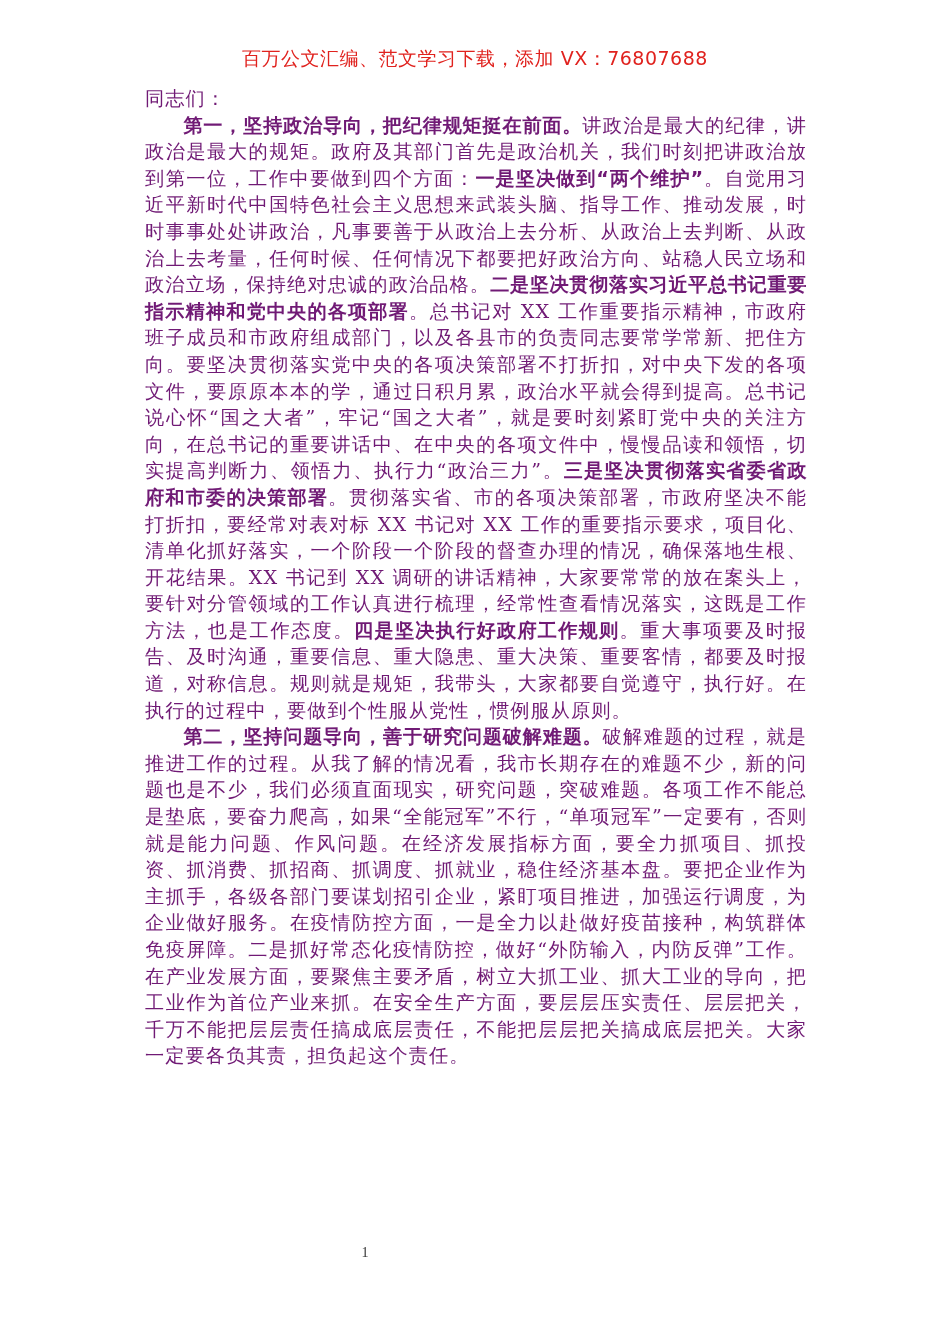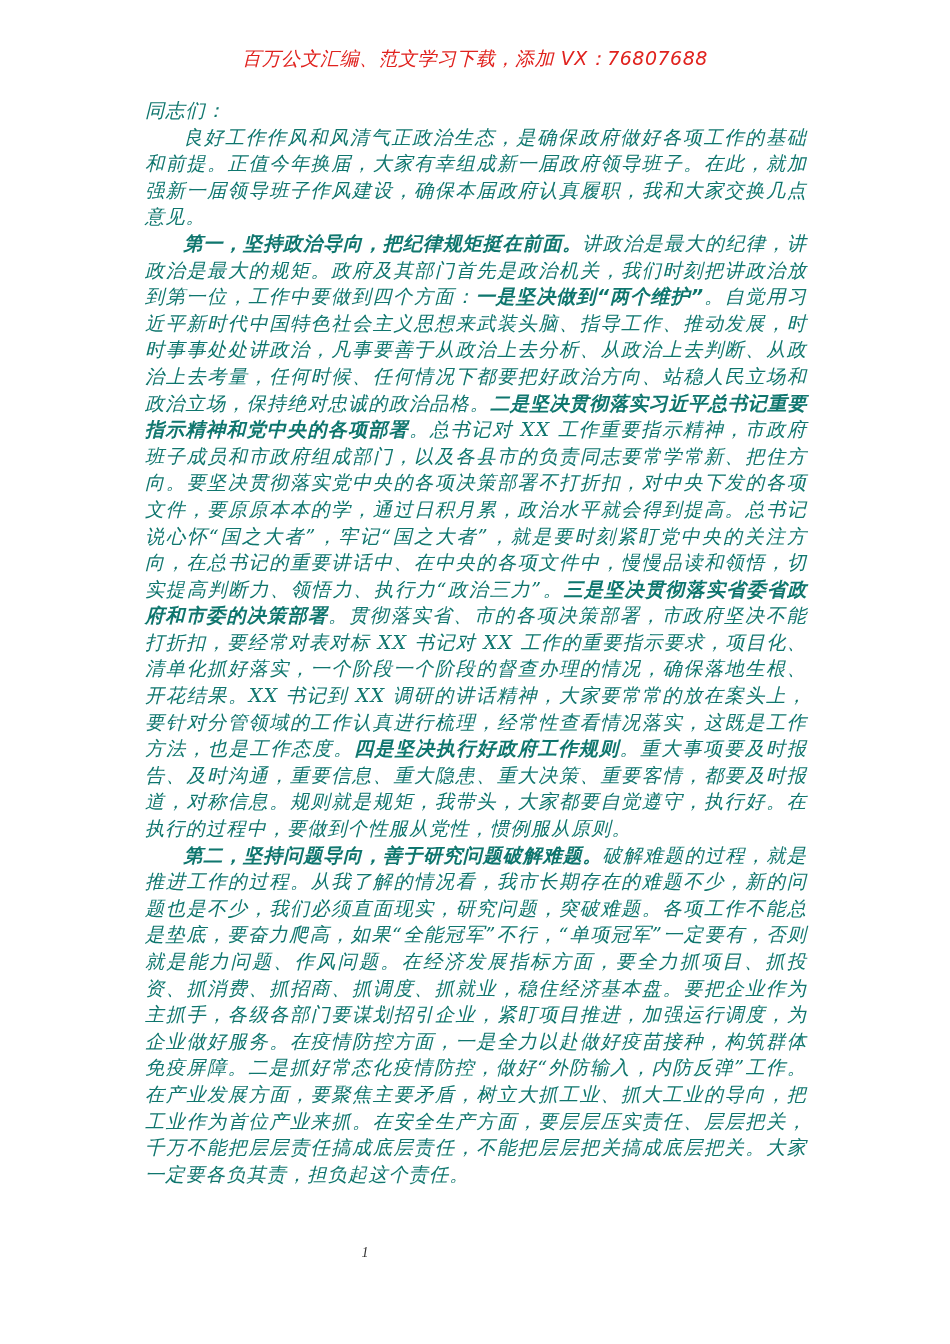--- a/index.html
+++ b/index.html
@@ -1,44 +1,43 @@
 <!DOCTYPE html>
 <html><head>
 <meta charset="utf-8">
 <style>
   html, body { margin: 0; padding: 0; background: #ffffff; }
   body { width: 950px; height: 1344px; position: relative; overflow: hidden; }
-  .page { position: absolute; left: 0; top: 0; width: 950px; height: 1032px; background: #fff; font-style: italic; }
+  .page { position: absolute; left: 0; top: 0; width: 950px; height: 1032px; background: #fff; }
   .watermark {
     position: absolute; left: 0; top: 46px; width: 950px; text-align: center;
     font-family: "DejaVu Sans", sans-serif; font-size: 19px; color: #e0221e;
     letter-spacing: 0.5px;
   }
   .body-text {
-    position: absolute; left: 145px; top: 98px; width: 662px;
+    position: absolute; left: 145px; top: 86px; width: 662px;
     font-family: "DejaVu Serif", serif; font-size: 19.2px; line-height: 26.6px;
-    color: #0f766e; text-align: justify; letter-spacing: 1.1px;
+    color: #701a75; text-align: justify; letter-spacing: 1.1px;
   }
   .body-text p { margin: 0; text-indent: 2em; }
   .body-text p.salutation { text-indent: 0; }
   .body-text b { font-family: "DejaVu Sans", sans-serif; font-weight: bold; letter-spacing: 0.6px; }
   .page-number {
     position: absolute; left: 0; top: 1245px; width: 730px; text-align: center;
     font-family: "Liberation Serif", serif; font-size: 14px; color: #333;
   }
 </style>
 </head>
 <body>
 
 <div class="page">
   <div class="watermark">百万公文汇编、范文学习下载，添加 VX：76807688</div>
 
   <div class="body-text">
     <p class="salutation">同志们：</p>
-    <p>良好工作作风和风清气正政治生态，是确保政府做好各项工作的基础和前提。正值今年换届，大家有幸组成新一届政府领导班子。在此，就加强新一届领导班子作风建设，确保本届政府认真履职，我和大家交换几点意见。</p>
 
     <p>
       <b>第一，坚持政治导向，把纪律规矩挺在前面。</b><span>讲政治是最大的纪律，讲政治是最大的规矩。政府及其部门首先是政治机关，我们时刻把讲政治放到第一位，工作中要做到四个方面：</span><b>一是坚决做到“两个维护”</b><span>。自觉用习近平新时代中国特色社会主义思想来武装头脑、指导工作、推动发展，时时事事处处讲政治，凡事要善于从政治上去分析、从政治上去判断、从政治上去考量，任何时候、任何情况下都要把好政治方向、站稳人民立场和政治立场，保持绝对忠诚的政治品格。</span><b>二是坚决贯彻落实习近平总书记重要指示精神和党中央的各项部署</b><span>。总书记对 XX 工作重要指示精神，市政府班子成员和市政府组成部门，以及各县市的负责同志要常学常新、把住方向。要坚决贯彻落实党中央的各项决策部署不打折扣，对中央下发的各项文件，要原原本本的学，通过日积月累，政治水平就会得到提高。总书记说心怀“国之大者”，牢记“国之大者”，就是要时刻紧盯党中央的关注方向，在总书记的重要讲话中、在中央的各项文件中，慢慢品读和领悟，切实提高判断力、领悟力、执行力“政治三力”。</span><b>三是坚决贯彻落实省委省政府和市委的决策部署</b><span>。贯彻落实省、市的各项决策部署，市政府坚决不能打折扣，要经常对表对标 XX 书记对 XX 工作的重要指示要求，项目化、清单化抓好落实，一个阶段一个阶段的督查办理的情况，确保落地生根、开花结果。XX 书记到 XX 调研的讲话精神，大家要常常的放在案头上，要针对分管领域的工作认真进行梳理，经常性查看情况落实，这既是工作方法，也是工作态度。</span><b>四是坚决执行好政府工作规则</b><span>。重大事项要及时报告、及时沟通，重要信息、重大隐患、重大决策、重要客情，都要及时报道，对称信息。规则就是规矩，我带头，大家都要自觉遵守，执行好。在执行的过程中，要做到个性服从党性，惯例服从原则。</span>
     </p>
 
     <p>
       <b>第二，坚持问题导向，善于研究问题破解难题。</b><span>破解难题的过程，就是推进工作的过程。从我了解的情况看，我市长期存在的难题不少，新的问题也是不少，我们必须直面现实，研究问题，突破难题。各项工作不能总是垫底，要奋力爬高，如果“全能冠军”不行，“单项冠军”一定要有，否则就是能力问题、作风问题。在经济发展指标方面，要全力抓项目、抓投资、抓消费、抓招商、抓调度、抓就业，稳住经济基本盘。要把企业作为主抓手，各级各部门要谋划招引企业，紧盯项目推进，加强运行调度，为企业做好服务。在疫情防控方面，一是全力以赴做好疫苗接种，构筑群体免疫屏障。二是抓好常态化疫情防控，做好“外防输入，内防反弹”工作。在产业发展方面，要聚焦主要矛盾，树立大抓工业、抓大工业的导向，把工业作为首位产业来抓。在安全生产方面，要层层压实责任、层层把关，千万不能把层层责任搞成底层责任，不能把层层把关搞成底层把关。大家一定要各负其责，担负起这个责任。</span>
     </p>
 
   </div>

